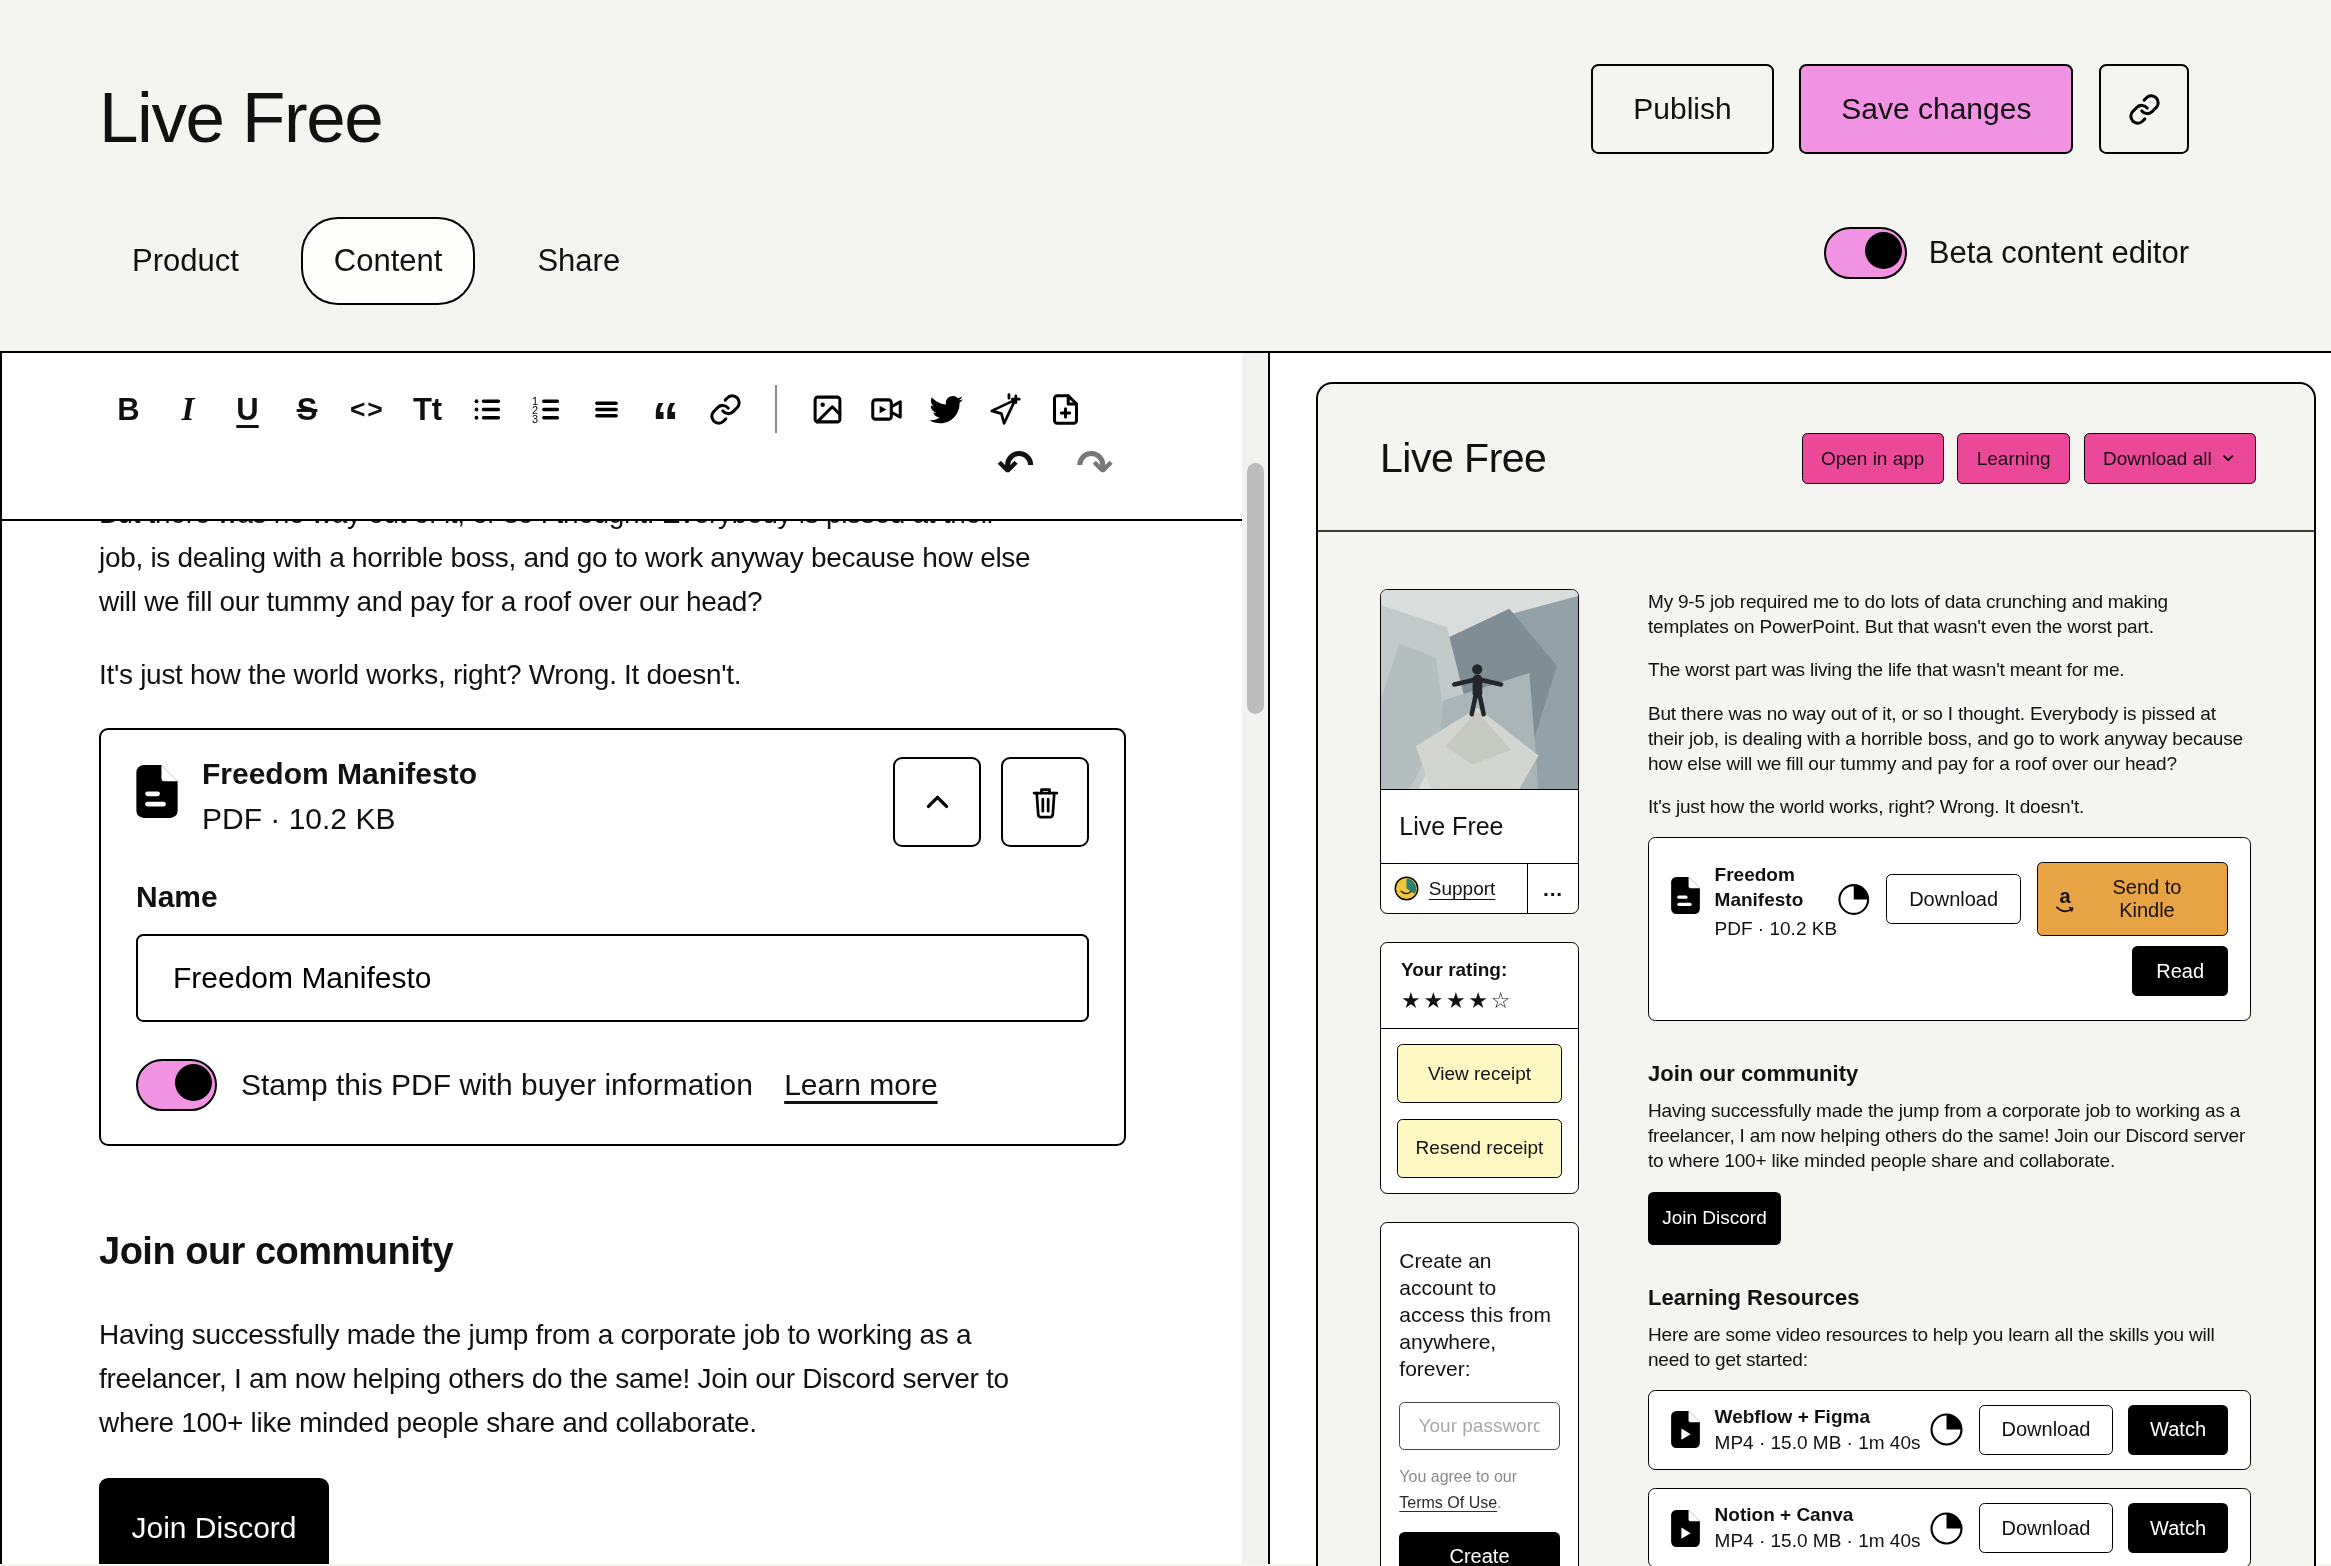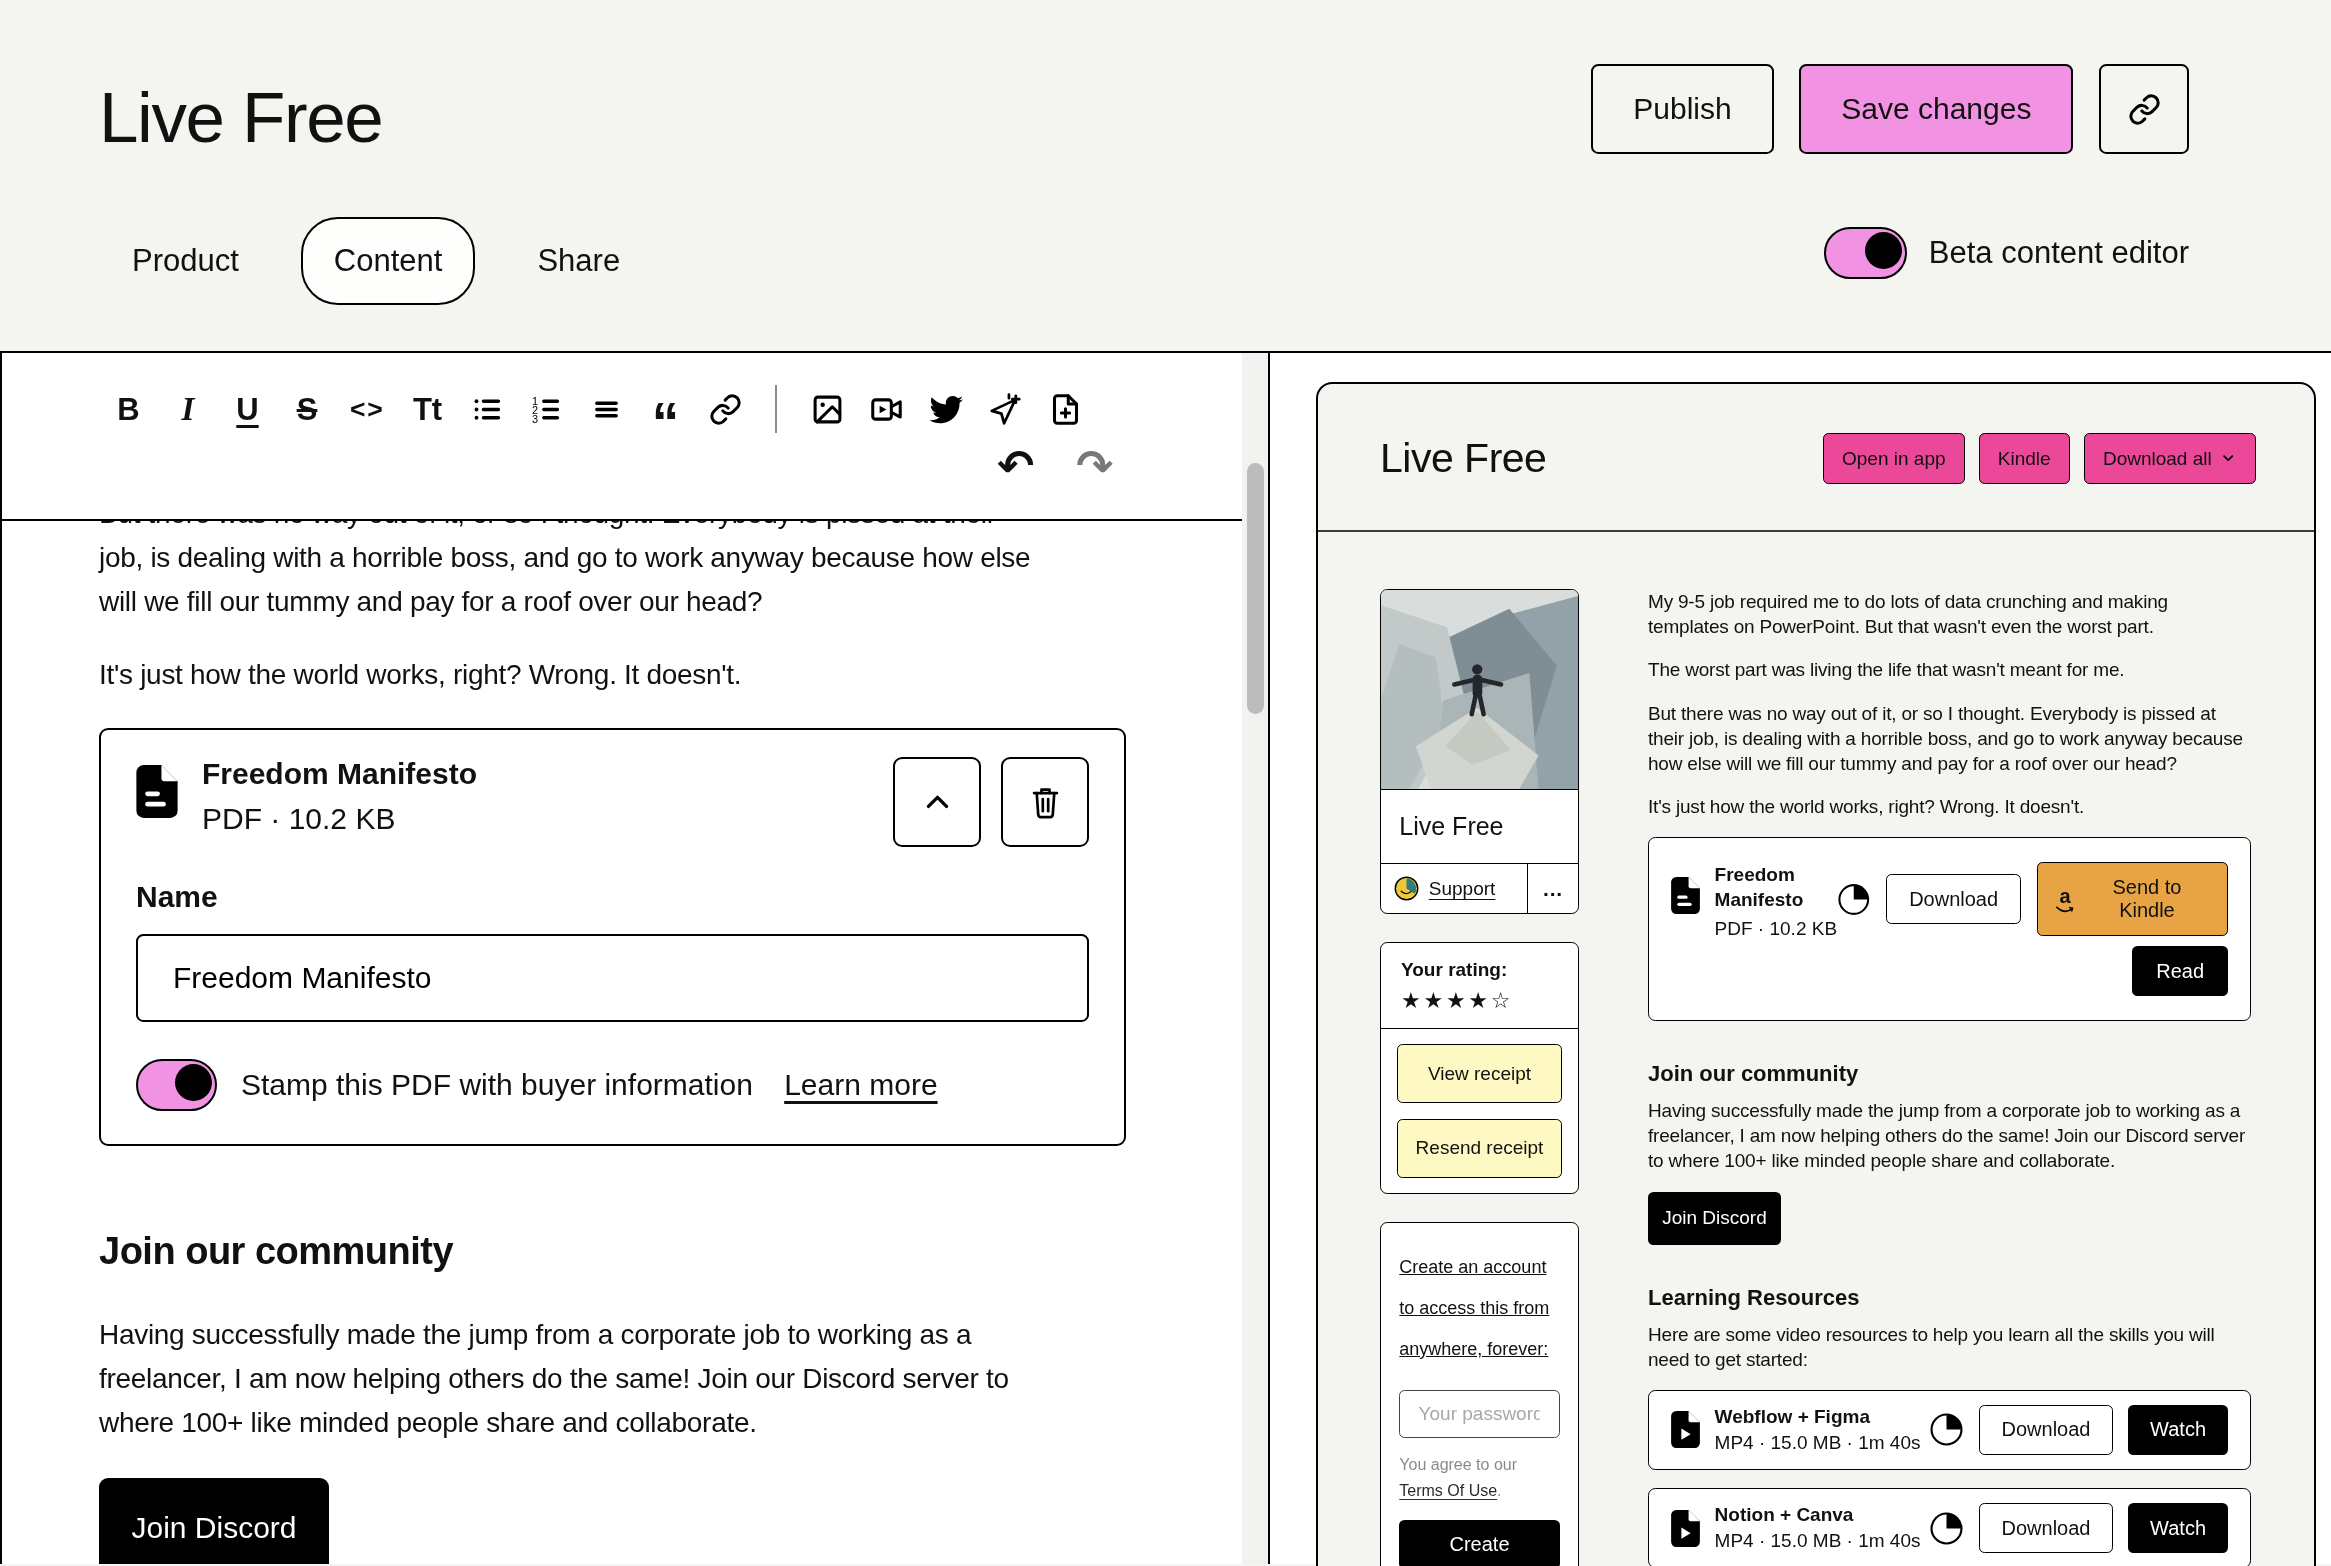--- a/index.html
+++ b/index.html
@@ -92,21 +92,21 @@
               font-size:21px;font-weight:700;letter-spacing:0.9px;background:none;border-top:none;border-right:none;border-bottom:none;}
   .rcard{border:1.8px solid #000;border-radius:7.3px;background:#fff;}
   .rcard-top{padding:16.4px 20px 14.6px 20px;}
   .rating-label{font-size:19px;font-weight:700;}
   .stars{margin-top:7.3px;font-size:22px;letter-spacing:2.7px;font-family:"DejaVu Sans",sans-serif;}
   .rcard-bottom{border-top:1.8px solid #000;padding:15.5px 16.4px;}
   .receipt-btn{width:100%;height:59px;background:#fef9c3;border:1.8px solid #000;border-radius:5.5px;font-size:19px;
                display:flex;align-items:center;justify-content:center;}
   .receipt-btn + .receipt-btn{margin-top:15.5px;}
   .acard{border:1.8px solid #000;border-radius:7.3px;background:#fff;padding:24px 18.3px;}
-  .acard-heading{font-size:18px;line-height:41px;text-decoration:underline;}
+  .acard-heading{font-size:21px;line-height:27px;}
   .pw-input{margin-top:20px;width:100%;height:48px;border:1.8px solid #444;border-radius:5.5px;box-sizing:border-box;
             padding:0 18.3px;font-size:19px;font-family:inherit;background:#fff;}
   .pw-input::placeholder{color:#A8A8A8;}
   .agree{margin-top:14.6px;font-size:16px;color:#8a8a8a;line-height:25.6px;}
   .agree .link{color:#2b2b2b;text-decoration:underline;text-underline-offset:2.7px;}
   .create-btn{margin-top:16.4px;width:100%;height:49px;background:#000;color:#fff;border:none;font-size:20px;
               border-radius:5.5px;display:flex;align-items:center;justify-content:center;}
   
   .pv-para{font-size:19px;line-height:25px;letter-spacing:-0.2px;margin:0 0 18.3px 0;}
   .pv-filecard{border:1.8px solid #000;border-radius:7.3px;background:#fff;padding:24px 22px;display:flex;margin-top:5.5px;}
@@ -302,21 +302,21 @@
     </div>
   </section>
 
   <section class="preview-wrap">
     <div class="preview-card">
 
       <div class="pv-header">
         <div class="pv-title">Live Free</div>
         <div class="pv-actions">
           <button class="pv-btn">Open in app</button>
-          <button class="pv-btn">Kindle</button>
+          <button class="pv-btn">Learning</button>
           <button class="pv-btn">
             <span>Download all</span>
             <svg width="16.4" height="16.4" viewBox="0 0 24 24" fill="none" stroke="#000" stroke-width="2.6" stroke-linecap="round" stroke-linejoin="round">
               <path d="M6 9l6 6 6-6"></path>
             </svg>
           </button>
         </div>
       </div>
 
       <div class="pv-divider"></div>

